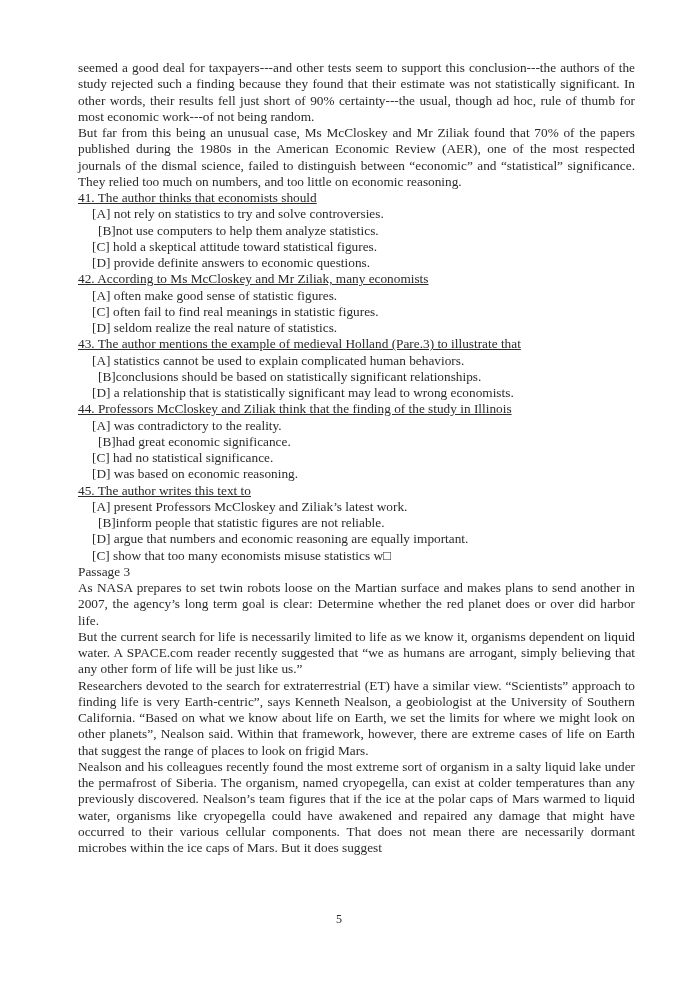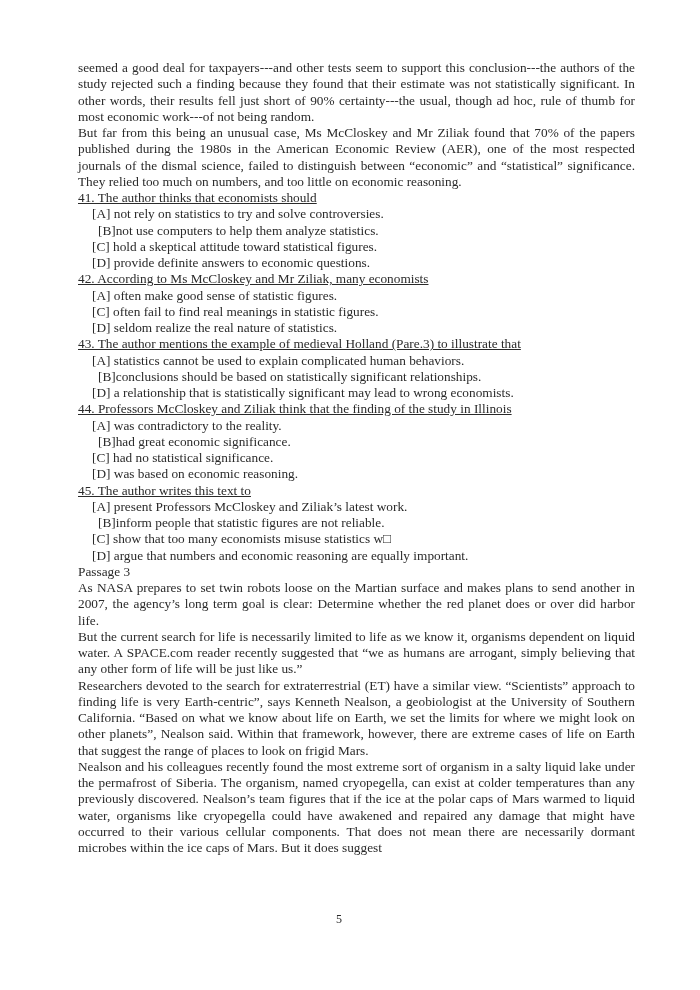--- a/index.html
+++ b/index.html
@@ -54,22 +54,22 @@
     <p class="opt">[A] was contradictory to the reality.</p>
     <p class="opt b">[B]had great economic significance.</p>
     <p class="opt">[C] had no statistical significance.</p>
     <p class="opt">[D] was based on economic reasoning.</p>
   </div>
 
   <div>
     <p class="q">45. The author writes this text to</p>
     <p class="opt">[A] present Professors McCloskey and Ziliak’s latest work.</p>
     <p class="opt b">[B]inform people that statistic figures are not reliable.</p>
+    <p class="opt">[D] argue that numbers and economic reasoning are equally important.</p>
     <p class="opt">[C] show that too many economists misuse statistics w□</p>
-    <p class="opt">[D] argue that numbers and economic reasoning are equally important.</p>
   </div>
 
   <p class="passage-title">Passage 3</p>
   <p class="para">As NASA prepares to set twin robots loose on the Martian surface and makes plans to send another in 2007, the agency’s long term goal is clear: Determine whether the red planet does or over did harbor life.</p>
   <p class="para">But the current search for life is necessarily limited to life as we know it, organisms dependent on liquid water. A SPACE.com reader recently suggested that “we as humans are arrogant, simply believing that any other form of life will be just like us.”</p>
   <p class="para">Researchers devoted to the search for extraterrestrial (ET) have a similar view. “Scientists” approach to finding life is very Earth-centric”, says Kenneth Nealson, a geobiologist at the University of Southern California. “Based on what we know about life on Earth, we set the limits for where we might look on other planets”, Nealson said. Within that framework, however, there are extreme cases of life on Earth that suggest the range of places to look on frigid Mars.</p>
   <p class="para">Nealson and his colleagues recently found the most extreme sort of organism in a salty liquid lake under the permafrost of Siberia. The organism, named cryopegella, can exist at colder temperatures than any previously discovered. Nealson’s team figures that if the ice at the polar caps of Mars warmed to liquid water, organisms like cryopegella could have awakened and repaired any damage that might have occurred to their various cellular components. That does not mean there are necessarily dormant microbes within the ice caps of Mars. But it does suggest</p>
 </div>
 
 <div class="page-number">5</div>

